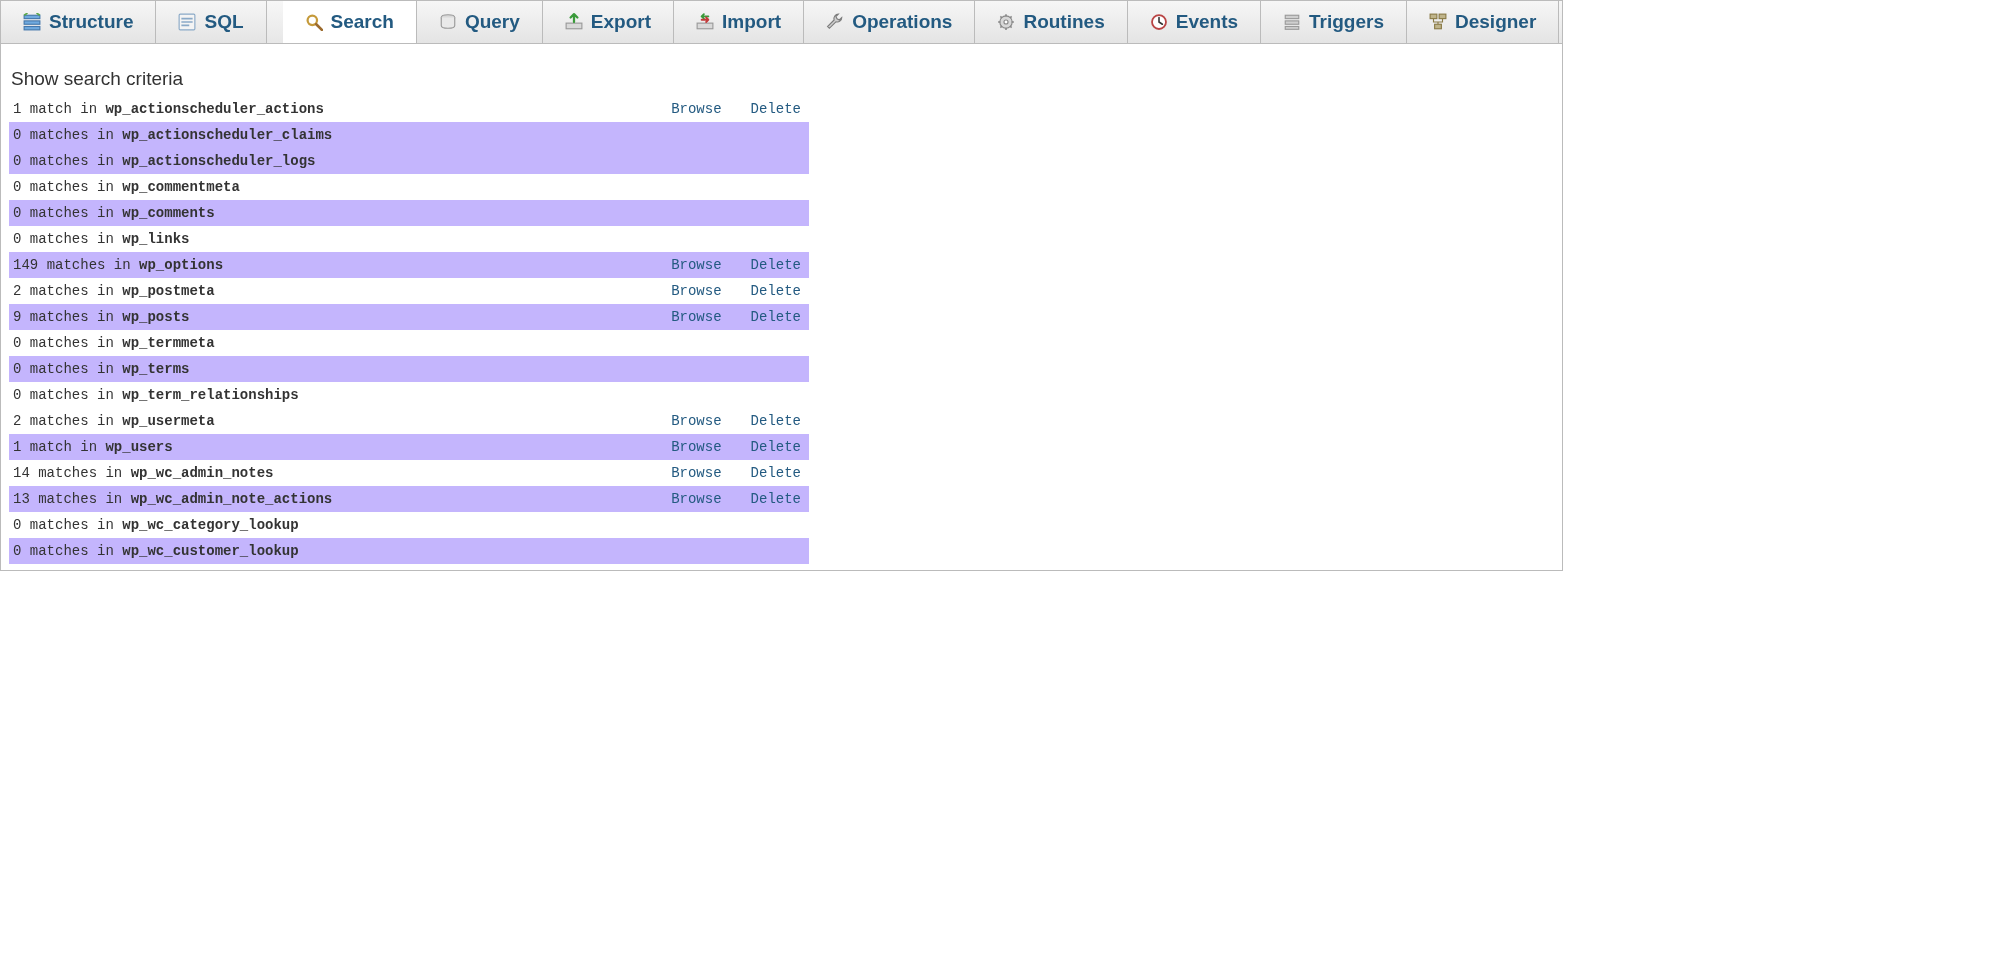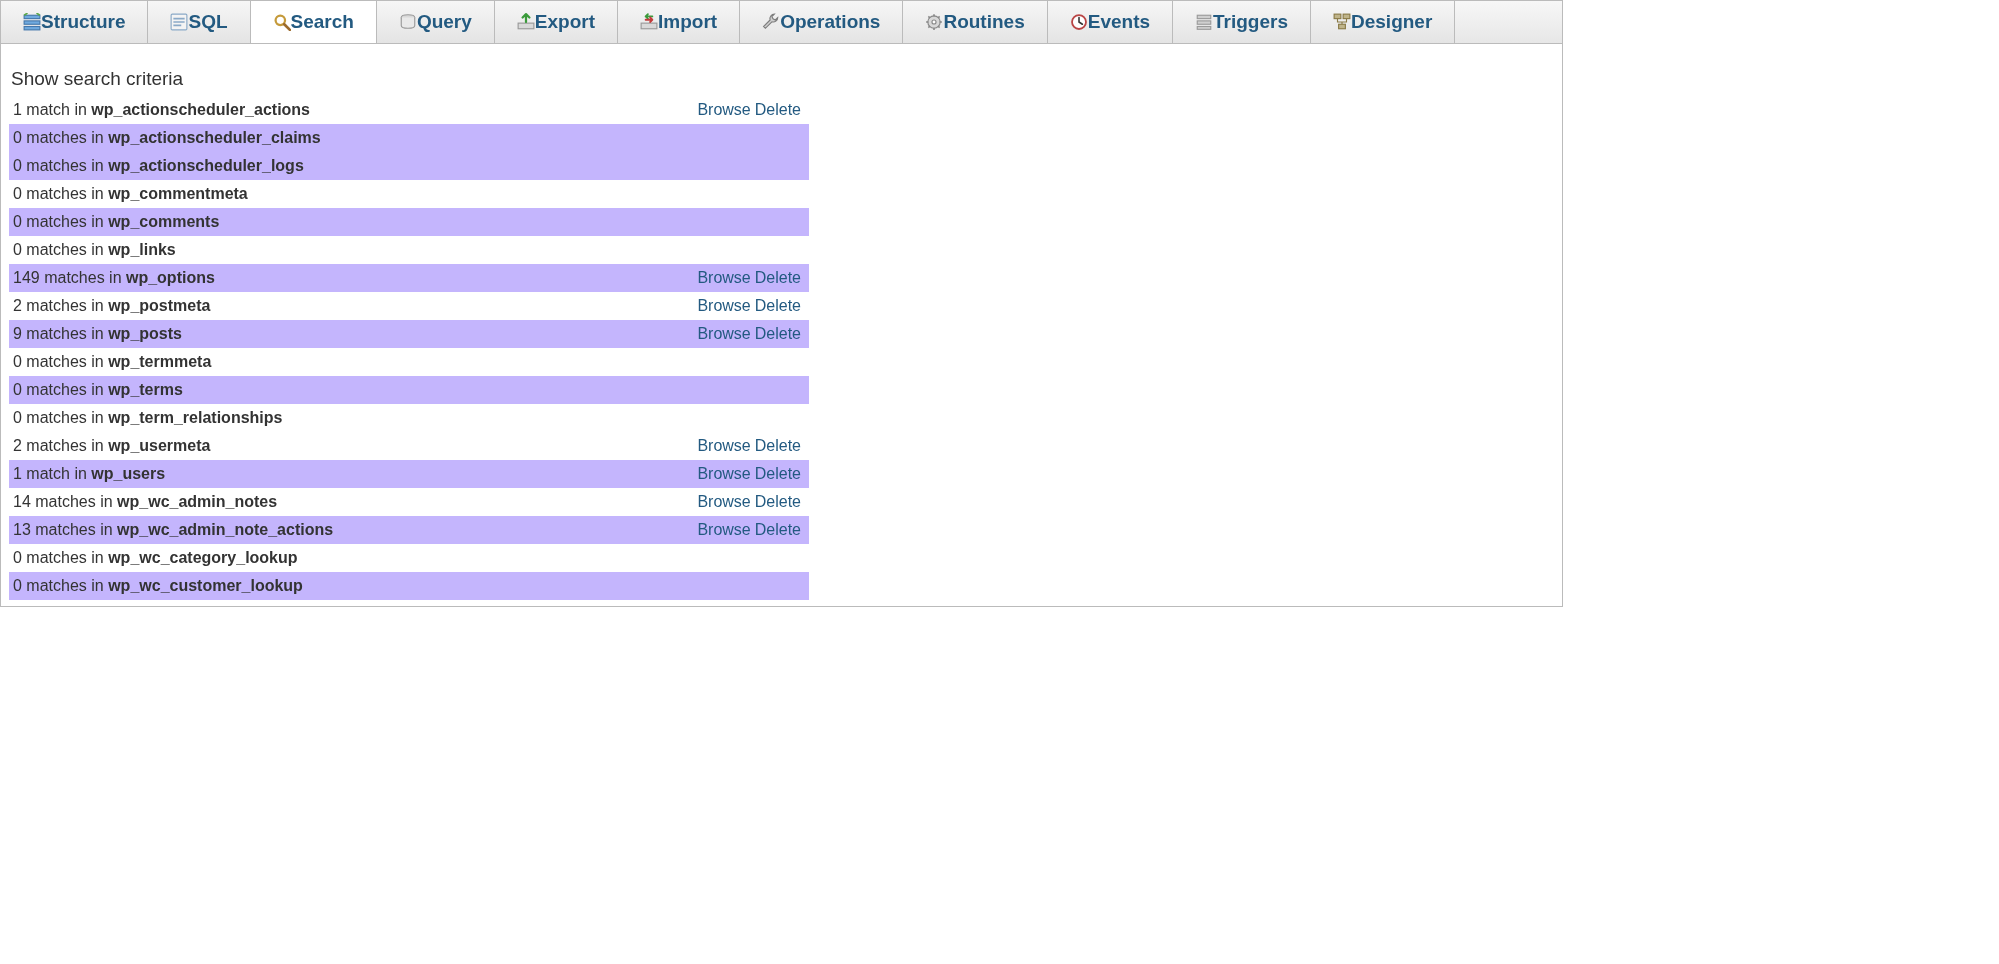--- a/index.html
+++ b/index.html
@@ -21,34 +21,35 @@
   .tabbar {
     display: flex;
     align-items: stretch;
     background: linear-gradient(#f7f7f7, #e7e7e7);
     border-bottom: 1px solid #bbb;
     overflow: hidden;
   }
   .tab {
     display: flex;
     align-items: center;
-    gap: 0;
+    gap: 8px;
     padding: 10px 22px;
     border-right: 1px solid #bbb;
     color: #235a81;
     font-weight: 700;
     font-size: 19px;
     cursor: pointer;
     white-space: nowrap;
     background: linear-gradient(#f6f6f6, #e4e4e4);
   }
   .tab.active {
     background: #ffffff;
     border-bottom: 1px solid #fff;
     margin-bottom: -1px;
+    margin-left: 16px;
   }
   .tab .icon {
     width: 18px;
     height: 18px;
     display: inline-flex;
     align-items: center;
     justify-content: center;
     flex: 0 0 18px;
   }
 
@@ -61,40 +62,41 @@
     font-size: 19px;
     color: #333;
     cursor: pointer;
   }
 
   
   table.results {
     border-collapse: collapse;
     width: 800px;
     margin: 0 0 0 8px;
-    font-size: 16px;
+    font-size: 14px;
+    font-family: Liberation Mono, monospace;
   }
   table.results td {
     padding: 5px 8px 5px 4px;
     vertical-align: middle;
     white-space: nowrap;
   }
   table.results tr.odd  { background: #ffffff; }
   table.results tr.even { background: #c4b5fd; }
   td.matches { width: 100%; }
   td.matches b { font-weight: 700; }
   td.actions {
     text-align: right;
     white-space: nowrap;
     padding-right: 10px;
   }
   a.link {
     color: #235a81;
     text-decoration: none;
-    margin-left: 4px;
+    margin-left: 29px;
     cursor: pointer;
   }
 
   
   svg { width: 18px; height: 18px; display: block; }
 </style>
 </head>
 <body>
 
 <div class="page">

